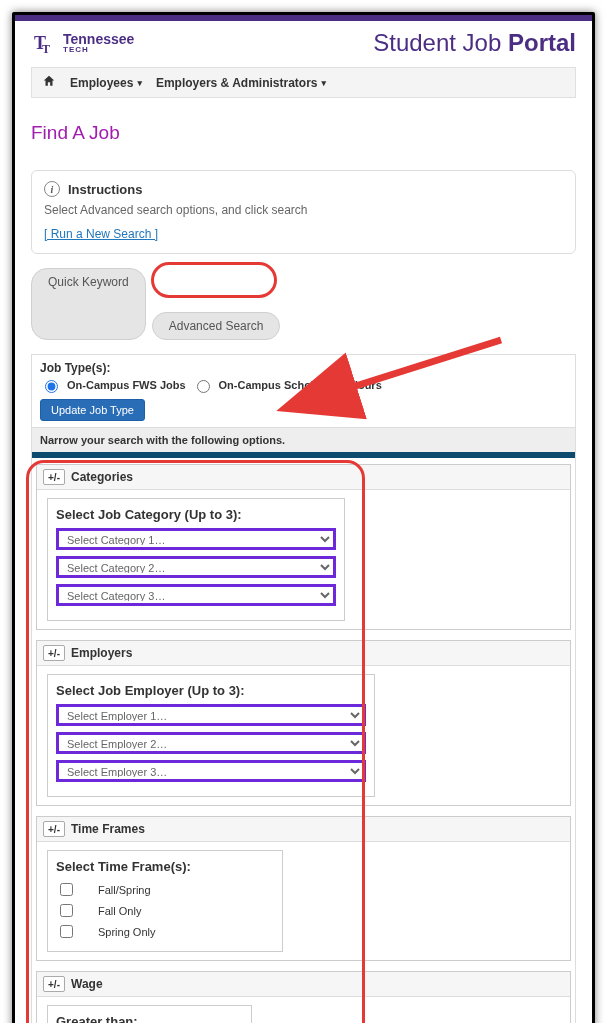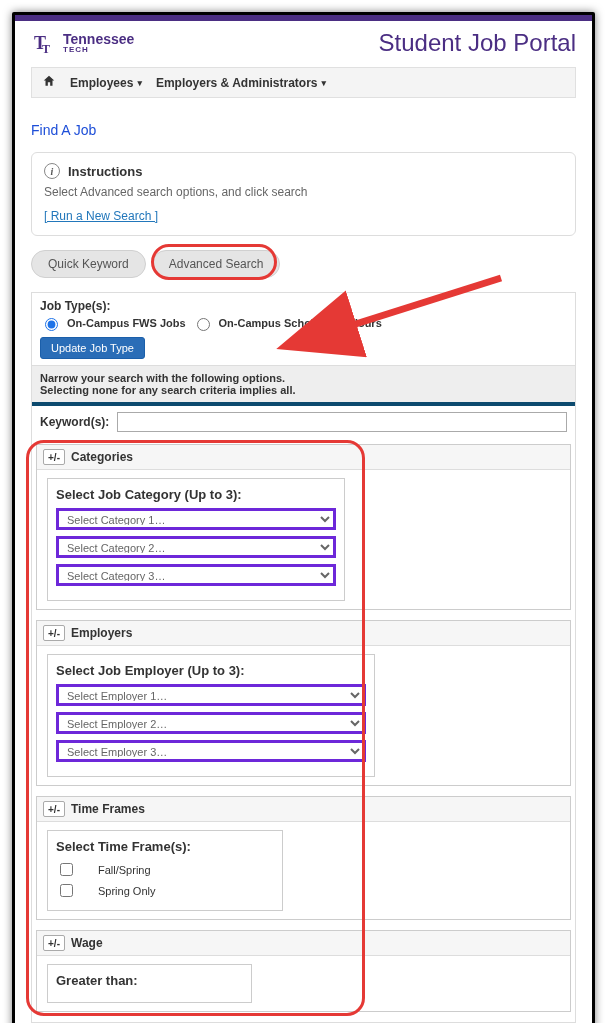--- a/index.html
+++ b/index.html
@@ -23,71 +23,71 @@
     width: 26px; height: 26px; color: #4b2e83;
     font-size: 20px; font-weight: bold; display:flex;
     align-items:center; justify-content:center;
   }
   .brand-text { line-height: 1; }
   .brand-text .l1 { color:#4b2e83; font-weight:700; font-size:14px; }
   .brand-text .l2 { color:#4b2e83; font-weight:700; font-size:8px; letter-spacing:1px; }
   .portal-title {
     color:#4b2e83; font-size:24px; font-weight:300;
   }
-  .portal-title b { font-weight:400; }
+  .portal-title b { font-weight:700; }
   .navbar {
     background:#f4f4f4; border:1px solid #e0e0e0;
     margin: 0 16px; padding: 6px 10px; display:flex;
     gap: 14px; align-items:center; font-size:12px;
     font-weight:700;
   }
   .nav-home { font-size:13px; }
   .nav-item { display:flex; gap:4px; align-items:center; cursor:pointer;}
   .caret-down { font-size:9px; }
 
   .content { padding: 12px 16px 18px 16px; }
-  .page-title { color:#1d4ed8; font-size:14px; margin: 12px 0 14px; }
+  .page-title { color:#a21caf; font-size:19px; margin: 12px 0 26px; }
 
   .instructions-box {
     border:1px solid #ddd; border-radius:6px;
     padding:10px 12px 12px 12px; margin-bottom: 14px;
   }
   .instr-head { display:flex; align-items:center; gap:8px; font-weight:700; font-size:13px;}
   .info-icon {
     width:16px; height:16px; border:1px solid #888; border-radius:50%;
     font-size:10px; display:flex; align-items:center; justify-content:center;
     font-style: italic; color:#555; font-family: serif;
   }
   .instr-text { color:#666; margin:6px 0 10px 0; }
   .instr-link { color:#2277bb; text-decoration:underline; cursor:pointer;}
 
   .tab-strip { display:flex; gap:6px; margin: 6px 0 14px; position:relative;}
   .pill-tab {
     background:#e5e5e5; border:1px solid #d0d0d0;
     border-radius:16px; padding:6px 16px; font-size:12px;
     color:#555; cursor:pointer;
   }
-  .pill-tab.selected { background:#e5e5e5; color:#555; }
+  .pill-tab.selected { background:#e5e5e5; color:#555;margin-top:44px; }
   .red-circle {
     position:absolute; border:3px solid #e53935; border-radius:22px;
   }
   .red-circle.tabs { left:120px; top:-6px; width:126px; height:36px; }
 
   .form-block { border:1px solid #ddd; }
   .jt-row { padding:6px 8px 2px 8px; font-weight:700; font-size:12px; }
   .radio-row { padding:0 8px 6px 8px; display:flex; gap:6px; align-items:center; font-weight:700; font-size:11px;}
   .radio-row input[type=radio]{ accent-color:#1e73e8; }
   .btn {
     display:inline-block; border:1px solid #1b5faa;
     background:#2a6db7; color:#fff; font-size:11px;
     padding:4px 10px; border-radius:3px; cursor:pointer;
     margin:0 8px 6px 8px;
   }
 
-  .narrow-bar { background:#eee; padding:6px 8px; font-size:11px; font-weight:700; border-top:1px solid #ddd; border-bottom:4px solid #0c4a6e;}
+  .narrow-bar { background:#eee; padding:6px 8px; font-size:11px; font-weight:700; border-top:1px solid #ddd; border-bottom:6px solid #0c4a6e;}
   .kw-row { display:flex; align-items:center; gap:8px; padding:6px 8px; font-size:12px; font-weight:700;}
   .kw-row input[type=text]{
     flex:1; border:1px solid #aaa; height:20px; padding:2px 4px;
     font-size:12px;
   }
 
   .expand-note { padding:6px 8px 8px 8px; font-size:11px; font-weight:700;}
 
   .criteria-wrap { position:relative; margin-top:2px; }
   .red-round-box {
@@ -192,27 +192,22 @@
         <div class="radio-row">
           <input type="radio" checked="" style="">
           <span>On-Campus FWS Jobs</span>
           <input type="radio" style="">
           <span>On-Campus Scholarship Hours</span>
         </div>
         <span class="btn">Update Job Type</span>
 
         <div class="narrow-bar">
           <div>Narrow your search with the following options.</div>
-          <div>Selecting none for any search criteria implies all.</div>
         </div>
 
-        <div class="kw-row">
-          <span>Keyword(s):</span>
-          <input type="text" style="">
-        </div>
 
         <div class="criteria-wrap">
 
           <div class="section">
             <div class="section-hdr">
               <span class="pm-btn">+/-</span>
               <span>Categories</span>
             </div>
             <div class="section-body">
               <div class="inner-panel">
@@ -243,20 +238,24 @@
             <div class="section-hdr">
               <span class="pm-btn">+/-</span>
               <span>Time Frames</span>
             </div>
             <div class="section-body">
               <div class="inner-panel" style="width:46%;">
                 <div class="inner-title">Select Time Frame(s):</div>
                 <div class="chk-row">
                     <input type="checkbox" style="">
                     <span>Fall/Spring</span>
+                  </div>
+                <div class="chk-row">
+                    <input type="checkbox" style="">
+                    <span>Fall Only</span>
                   </div>
                 <div class="chk-row">
                     <input type="checkbox" style="">
                     <span>Spring Only</span>
                   </div>
               </div>
             </div>
           </div>
 
           <div class="section">

